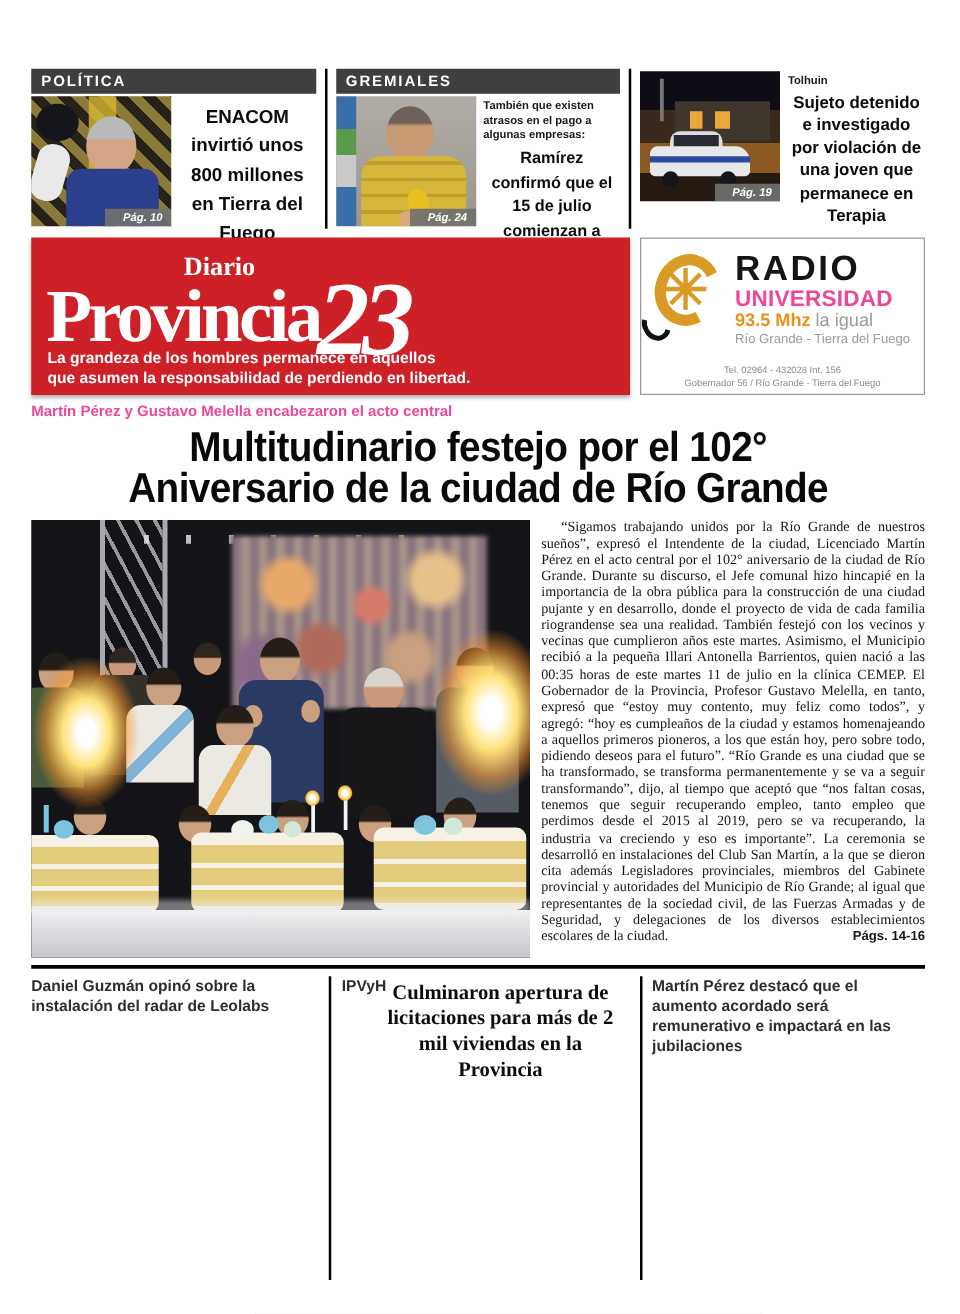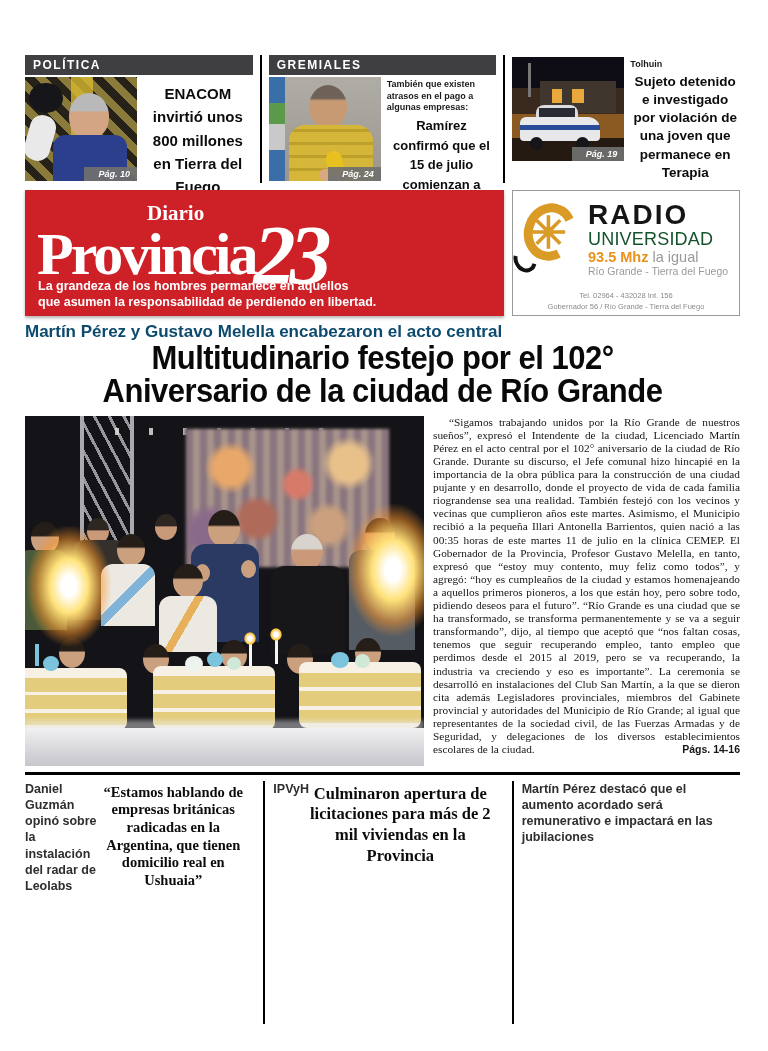--- a/index.html
+++ b/index.html
@@ -41,31 +41,31 @@
             padding:5px 3px 3px;text-align:center;position:relative}
   .ra-top{display:flex;align-items:center;justify-content:flex-start;gap:2px;height:86px}
   .ra-logo{width:70px;height:84px;position:relative;flex:none}
   .ra-c{position:absolute;left:8px;top:6px;width:52px;height:58px;border:9px solid #d99b26;
         border-radius:50%;border-right-color:transparent;transform:rotate(18deg)}
   .ra-gear{position:absolute;left:14px;top:14px;font-size:44px;line-height:1;color:#d99b26;font-weight:bold}
   .ra-swirl{position:absolute;left:-2px;bottom:8px;width:22px;height:26px;border:4px solid #111;
             border-radius:50%;border-top-color:transparent;border-right-color:transparent;transform:rotate(-30deg)}
   .ra-texts{flex:1;text-align:left;line-height:1.02}
   .ra-radio{font-size:28px;font-weight:800;letter-spacing:2px;color:#151515}
-  .ra-univ{font-size:18px;font-weight:normal;color:#14532d;letter-spacing:.2px}
+  .ra-univ{font-size:18px;font-weight:bold;color:#ec4899;letter-spacing:.2px}
   .ra-freqrow{margin-top:2px;font-size:14.5px}
   .ra-freq{color:#e8921c;font-weight:800}
   .ra-tecno{color:#9a9a9a}
   .ra-loc{color:#9a9a9a;font-size:10.5px;margin-top:1px}
   .ra-foot{margin-top:8px;font-size:7.5px;color:#8a8a8a;line-height:1.5}
 
   
   .date-band{margin-top:7px;background:#000;color:#fff;text-align:center;
              font-size:11px;font-weight:bold;padding:3px 0;height:20px}
-  .main-kicker{margin-top:6px;font-size:17px;font-weight:bold;color:#0c4a6e;height:18px}
+  .main-kicker{margin-top:6px;font-size:12px;font-weight:bold;color:#ec4899;height:18px}
   .main-headline{text-align:center;font-size:31px;line-height:1.06;font-weight:800;
                  letter-spacing:-.5px;color:#090909;margin-top:2px}
   .main-headline span{display:block;transform:scale(1,1.08)}
 
   
   .main-row{display:flex;gap:9px;margin-top:8px;height:350px}
   .main-photo{width:399px;flex:none;position:relative;overflow:hidden;background:#141418}
   .main-body{flex:1;font-family:"Liberation Serif",serif;font-size:11.3px;line-height:1.16;
              text-align:justify;color:#151515}
   .main-body p{text-indent:16px}
@@ -254,21 +254,20 @@
       <p><span>“Sigamos trabajando unidos por la Río Grande de nuestros sueños”, expresó el Intendente de la ciudad, Licenciado Martín Pérez en el acto central por el 102° aniversario de la ciudad de Río Grande. Durante su discurso, el Jefe comunal hizo hincapié en la importancia de la obra pública para la construcción de una ciudad pujante y en desarrollo, donde el proyecto de vida de cada familia riograndense sea una realidad. También festejó con los vecinos y vecinas que cumplieron años este martes. Asimismo, el Municipio recibió a la pequeña Illari Antonella Barrientos, quien nació a las 00:35 horas de este martes 11 de julio en la clínica CEMEP. El Gobernador de la Provincia, Profesor Gustavo Melella, en tanto, expresó que “estoy muy contento, muy feliz como todos”, y agregó: “hoy es cumpleaños de la ciudad y estamos homenajeando a aquellos primeros pioneros, a los que están hoy, pero sobre todo, pidiendo deseos para el futuro”. “Río Grande es una ciudad que se ha transformado, se transforma permanentemente y se va a seguir transformando”, dijo, al tiempo que aceptó que “nos faltan cosas, tenemos que seguir recuperando empleo, tanto empleo que perdimos desde el 2015 al 2019, pero se va recuperando, la industria va creciendo y eso es importante”. La ceremonia se desarrolló en instalaciones del Club San Martín, a la que se dieron cita además Legisladores provinciales, miembros del Gabinete provincial y autoridades del Municipio de Río Grande; al igual que representantes de la sociedad civil, de las Fuerzas Armadas y de Seguridad, y delegaciones de los diversos establecimientos escolares de la ciudad.</span><b class="pgref">Págs. 14-16</b></p>
     </div>
   </div>
 
   <div class="rule"></div>
 
   <div class="bottom-strip">
 
     <div class="bcol c1">
       <div class="bkicker">Daniel Guzmán opinó sobre la instalación del radar de Leolabs</div>
-      <div class="bhead">“Estamos hablando de empresas británicas radicadas en la Argentina, que tienen domicilio real en Ushuaia”</div>
       <div class="bphoto" style="background:linear-gradient(90deg,#8a5a33 0 26px,#a8d8dc 26px)">
         <div class="a" style="left:26px;top:0;right:0;height:100%;background:repeating-linear-gradient(0deg,rgba(255,255,255,.22) 0 2px,transparent 2px 26px)"></div>
         <div class="a" style="left:90px;top:8px;width:56px;height:64px;border-radius:50% 50% 46% 46%;background:linear-gradient(#24201e 38%,#caa07e 44%)"></div>
         <div class="a" style="left:96px;top:34px;width:20px;height:14px;border:2px solid #1a1a1a;border-radius:5px;background:rgba(255,255,255,.12)"></div>
         <div class="a" style="left:120px;top:34px;width:20px;height:14px;border:2px solid #1a1a1a;border-radius:5px;background:rgba(255,255,255,.12)"></div>
         <div class="a" style="left:56px;top:68px;width:124px;height:92px;background:#23242a;border-radius:18px 18px 0 0"></div>
         <div class="a" style="left:106px;top:70px;width:26px;height:32px;background:#d8d8dc;clip-path:polygon(0 0,100% 0,50% 100%)"></div>
         <div class="a" style="left:106px;top:96px;width:26px;height:22px;background:#1a1a1e;border-radius:50%"></div>
         <div class="a" style="left:112px;top:112px;width:18px;height:44px;background:#0e0e10;border-radius:7px;transform:rotate(8deg)"></div>
         <div class="badge">Pág. 7</div>

